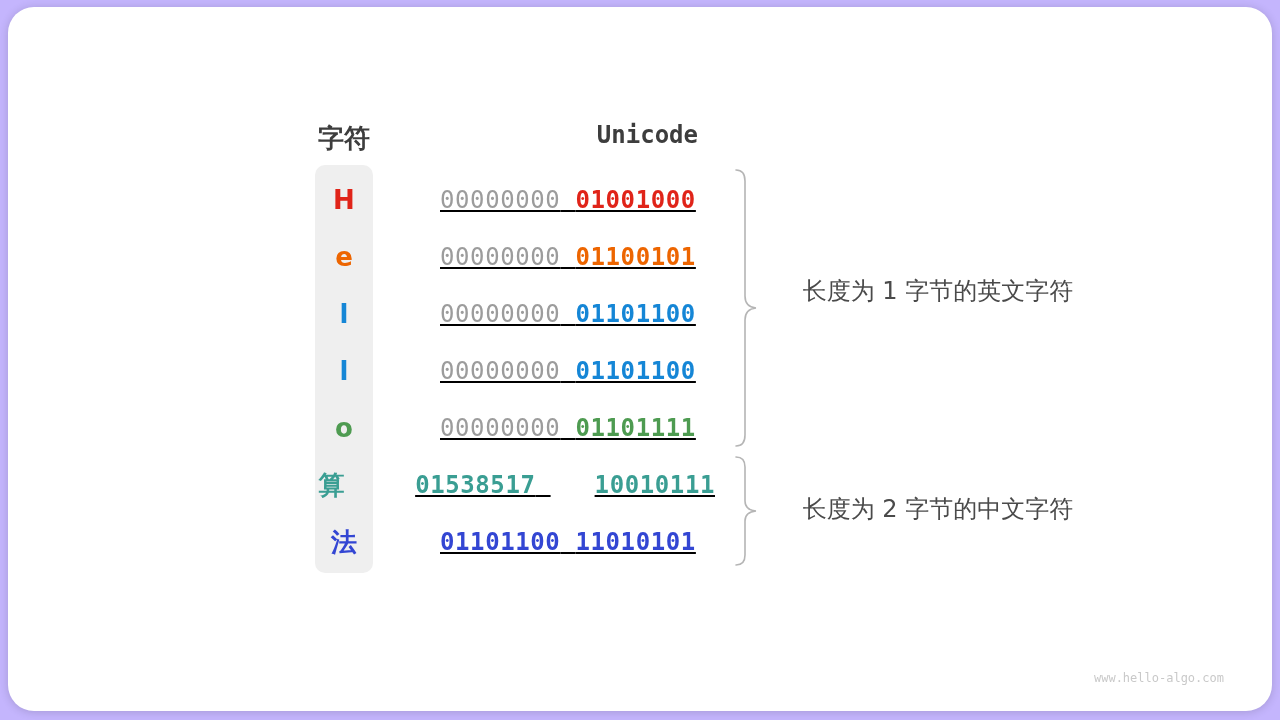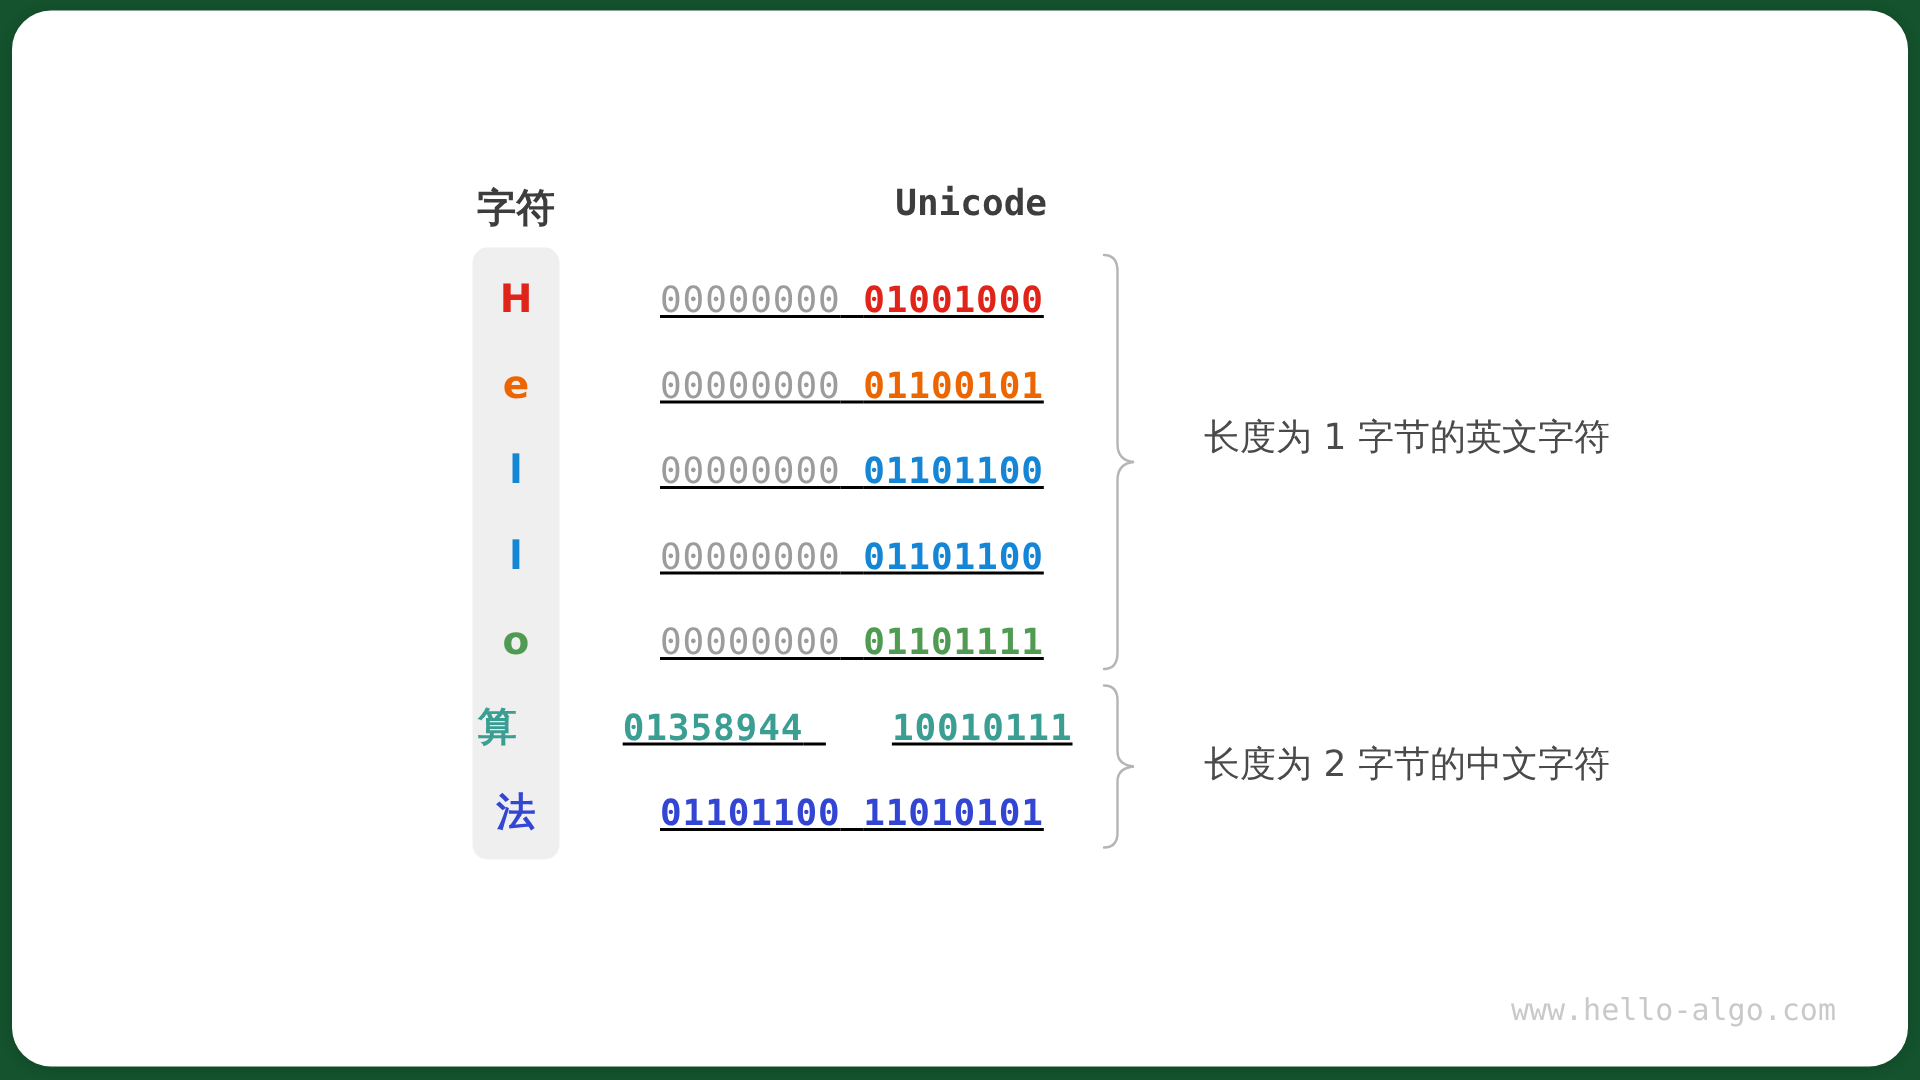--- a/index.html
+++ b/index.html
@@ -1,18 +1,18 @@
 <!DOCTYPE html>
 <html><head>
 <meta charset="utf-8">
 <style>
   * { margin:0; padding:0; box-sizing:border-box; }
   html,body { width:1280px; height:720px; background:#ffffff; overflow:hidden;
               font-family:"DejaVu Sans", sans-serif; }
-  .page { position:relative; width:1280px; height:720px; background:#14532d; }
+  .page { position:relative; width:1280px; height:720px; background:#c4b5fd; }
   .card { position:absolute; left:8px; top:7px; right:8px; bottom:9px;
           background:#ffffff; border-radius:26px;
           box-shadow:0 1px 10px rgba(0,0,0,0.16); }
 
   
   .col-header { position:absolute; top:114px; font-weight:bold; font-size:26px;
                 color:#3d3d3d; text-align:center; }
   .hdr-char { left:307px; width:58px; }
   .hdr-unicode { left:432px; width:258px; font-family:"DejaVu Sans Mono", monospace; font-size:24px;text-align:right; }
 
@@ -35,21 +35,21 @@
   .brace svg { display:block; }
 
   
   .annot { position:absolute; left:758px; width:344px; text-align:center;
            color:#4a4a4a; font-size:24px; line-height:1.25; }
   .annot .muted { display:block; margin-top:9px; color:#9b9b9b; font-weight:bold;
                   font-size:23px; }
 
   
   .watermark { position:absolute; right:48px; bottom:26px; color:#c9c9c9;
-               font-family:"DejaVu Sans Mono", monospace; font-size:20px; }
+               font-family:"DejaVu Sans Mono", monospace; font-size:12px; }
 </style>
 </head>
 <body>
 
 <div class="page">
   <div class="card">
 
     <div class="col-header hdr-char">字符</div>
     <div class="col-header hdr-unicode">Unicode</div>
 
@@ -70,21 +70,21 @@
     <div class="row" style="top:335px">
       <div class="char-cell" style="color: rgb(21, 134, 214);">l</div>
       <div class="code-cell"><span class="byte" style="color: rgb(156, 156, 156);">00000000</span> <span class="byte bold" style="color: rgb(21, 134, 214);">01101100</span></div>
     </div>
     <div class="row" style="top:392px">
       <div class="char-cell" style="color: rgb(78, 155, 81);">o</div>
       <div class="code-cell"><span class="byte" style="color: rgb(156, 156, 156);">00000000</span> <span class="byte bold" style="color: rgb(78, 155, 81);">01101111</span></div>
     </div>
     <div class="row" style="top:449px">
       <div class="char-cell" style="color: rgb(58, 158, 147);">算</div>
-      <div class="code-cell"><span class="byte bold" style="color: rgb(58, 158, 147);">01358944</span> <span class="byte bold" style="color: rgb(58, 158, 147); margin-left: 44px;">10010111</span></div>
+      <div class="code-cell"><span class="byte bold" style="color: rgb(58, 158, 147);">01538517</span> <span class="byte bold" style="color: rgb(58, 158, 147); margin-left: 44px;">10010111</span></div>
     </div>
     <div class="row" style="top:506px">
       <div class="char-cell" style="color: rgb(51, 70, 211);">法</div>
       <div class="code-cell"><span class="byte bold" style="color: rgb(51, 70, 211);">01101100</span> <span class="byte bold" style="color: rgb(51, 70, 211);">11010101</span></div>
     </div>
 
     <div class="brace" style="top:161px">
       <svg width="34" height="280" viewBox="0 0 34 280">
         <path d="M 7 2 Q 16 2 16 13 L 16 128 Q 16 139 27 140 Q 16 141 16 152 L 16 267 Q 16 278 7 278" fill="none" stroke="#b5b5b5" stroke-width="1.6" stroke-linecap="round"></path>
       </svg>

